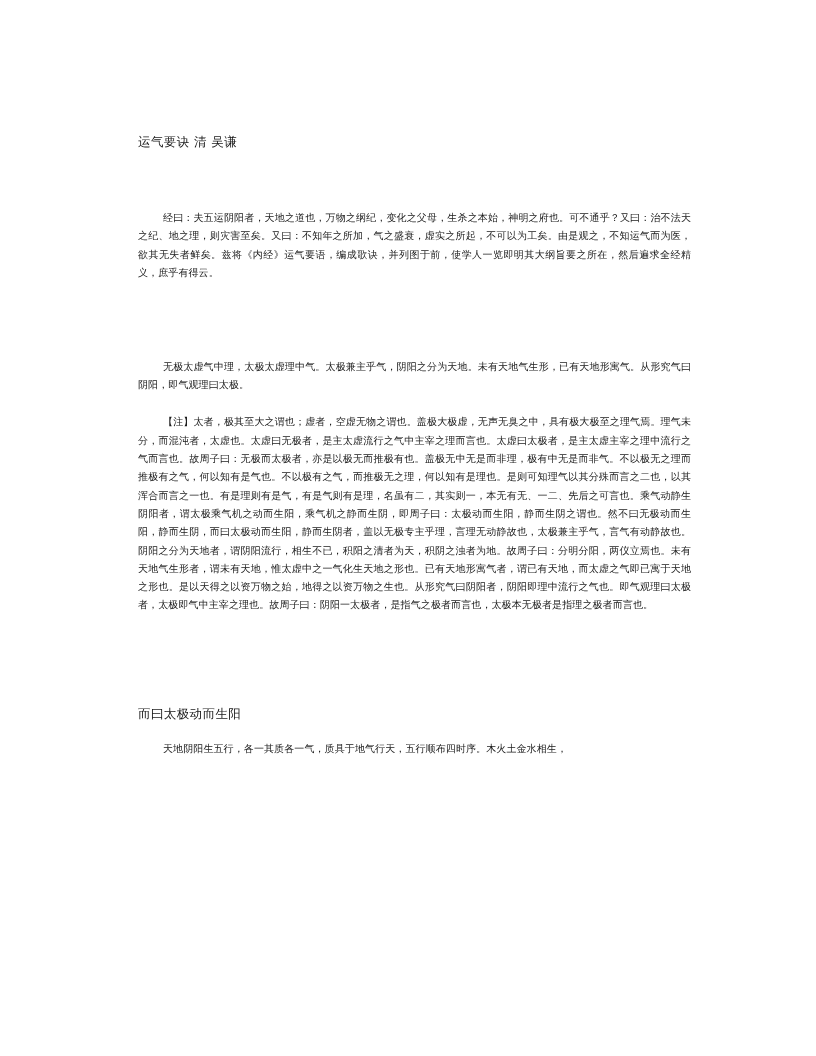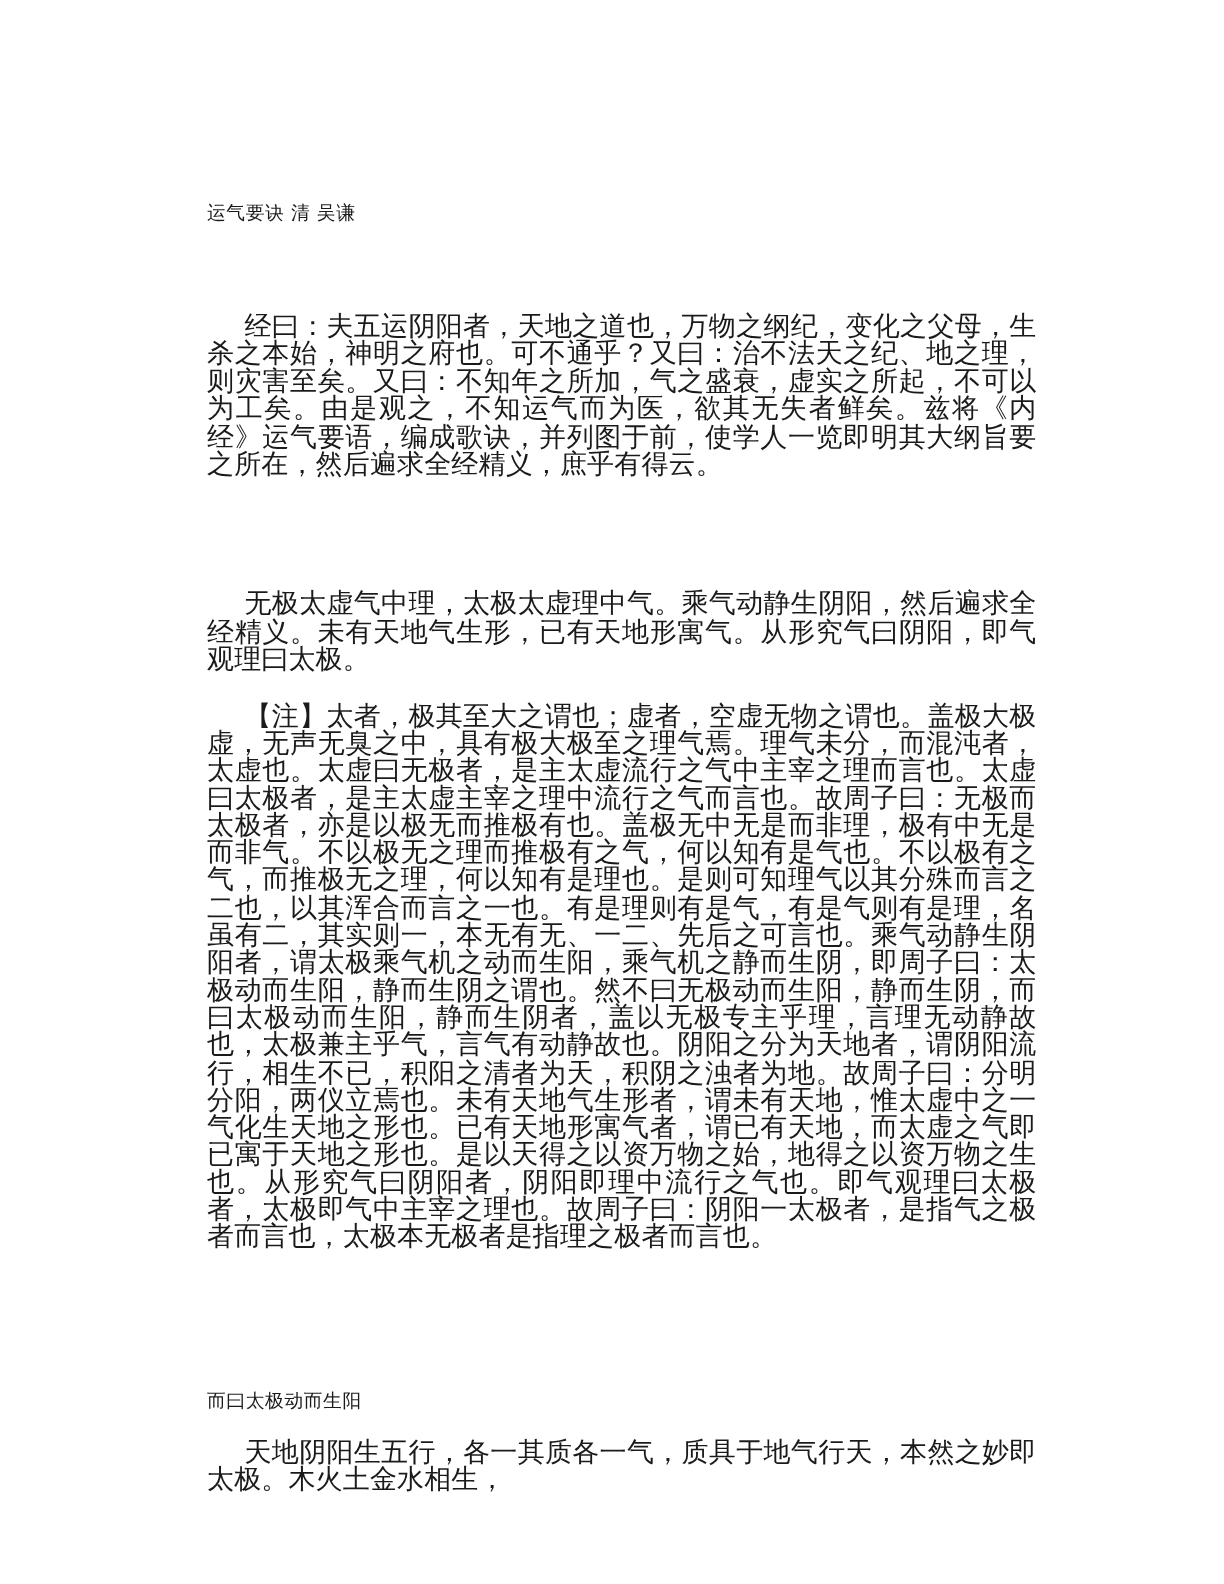--- a/index.html
+++ b/index.html
@@ -42,21 +42,21 @@
     margin: 0;
     padding: 0;
     font-size: 12.5px;
     line-height: 18px;
     font-weight: normal;
     letter-spacing: 0.4px;
   }
   p.body-text {
     margin: 0 0 0 0;
     padding: 0;
-    font-size: 18px;
+    font-size: 10px;
     line-height: 18.4px;
     text-align: justify;
     text-justify: inter-ideograph;
     text-indent: 25px;
     letter-spacing: 0.1px;
     word-break: break-all;
     hyphens: none;
   }
   p.body-text.tight { line-height: 18.3px; }
   .fig-line {
@@ -80,34 +80,34 @@
     <div class="spacer-after-title"></div>
     <div style="height:10px"></div>
 
     <p class="body-text">经曰：夫五运阴阳者，天地之道也，万物之纲纪，变化之父母，生杀之本始，神明之府也。可不通乎？又曰：治不法天之纪、地之理，则灾害至矣。又曰：不知年之所加，气之盛衰，虚实之所起，不可以为工矣。由是观之，不知运气而为医，欲其无失者鲜矣。兹将《内经》运气要语，编成歌诀，并列图于前，使学人一览即明其大纲旨要之所在，然后遍求全经精义，庶乎有得云。</p>
 
     <div style="height:58px"></div>
 
 
     <div style="height:17px"></div>
 
-    <p class="body-text">无极太虚气中理，太极太虚理中气。乘气动静生阴阳，然后遍求全经精义。未有天地气生形，已有天地形寓气。从形究气曰阴阳，即气观理曰太极。</p>
+    <p class="body-text">无极太虚气中理，太极太虚理中气。太极兼主乎气，阴阳之分为天地。未有天地气生形，已有天地形寓气。从形究气曰阴阳，即气观理曰太极。</p>
 
     <div style="height:19px"></div>
 
     <p class="body-text tight">【注】太者，极其至大之谓也；虚者，空虚无物之谓也。盖极大极虚，无声无臭之中，具有极大极至之理气焉。理气未分，而混沌者，太虚也。太虚曰无极者，是主太虚流行之气中主宰之理而言也。太虚曰太极者，是主太虚主宰之理中流行之气而言也。故周子曰：无极而太极者，亦是以极无而推极有也。盖极无中无是而非理，极有中无是而非气。不以极无之理而推极有之气，何以知有是气也。不以极有之气，而推极无之理，何以知有是理也。是则可知理气以其分殊而言之二也，以其浑合而言之一也。有是理则有是气，有是气则有是理，名虽有二，其实则一，本无有无、一二、先后之可言也。乘气动静生阴阳者，谓太极乘气机之动而生阳，乘气机之静而生阴，即周子曰：太极动而生阳，静而生阴之谓也。然不曰无极动而生阳，静而生阴，而曰太极动而生阳，静而生阴者，盖以无极专主乎理，言理无动静故也，太极兼主乎气，言气有动静故也。阴阳之分为天地者，谓阴阳流行，相生不已，积阳之清者为天，积阴之浊者为地。故周子曰：分明分阳，两仪立焉也。未有天地气生形者，谓未有天地，惟太虚中之一气化生天地之形也。已有天地形寓气者，谓已有天地，而太虚之气即已寓于天地之形也。是以天得之以资万物之始，地得之以资万物之生也。从形究气曰阴阳者，阴阳即理中流行之气也。即气观理曰太极者，太极即气中主宰之理也。故周子曰：阴阳一太极者，是指气之极者而言也，太极本无极者是指理之极者而言也。</p>
 
     <div style="height:19px"></div>
 
 
     <div style="height:19px"></div>
 
 
     <div style="height:52px"></div>
 
     <h2 class="heading">而曰太极动而生阳</h2>
 
     <div style="height:17px"></div>
 
-    <p class="body-text">天地阴阳生五行，各一其质各一气，质具于地气行天，本然之妙即太极。木火土金水相生，</p>
+    <p class="body-text">天地阴阳生五行，各一其质各一气，质具于地气行天，五行顺布四时序。木火土金水相生，</p>
 
   </div>
 </div>
 
 </body></html>

